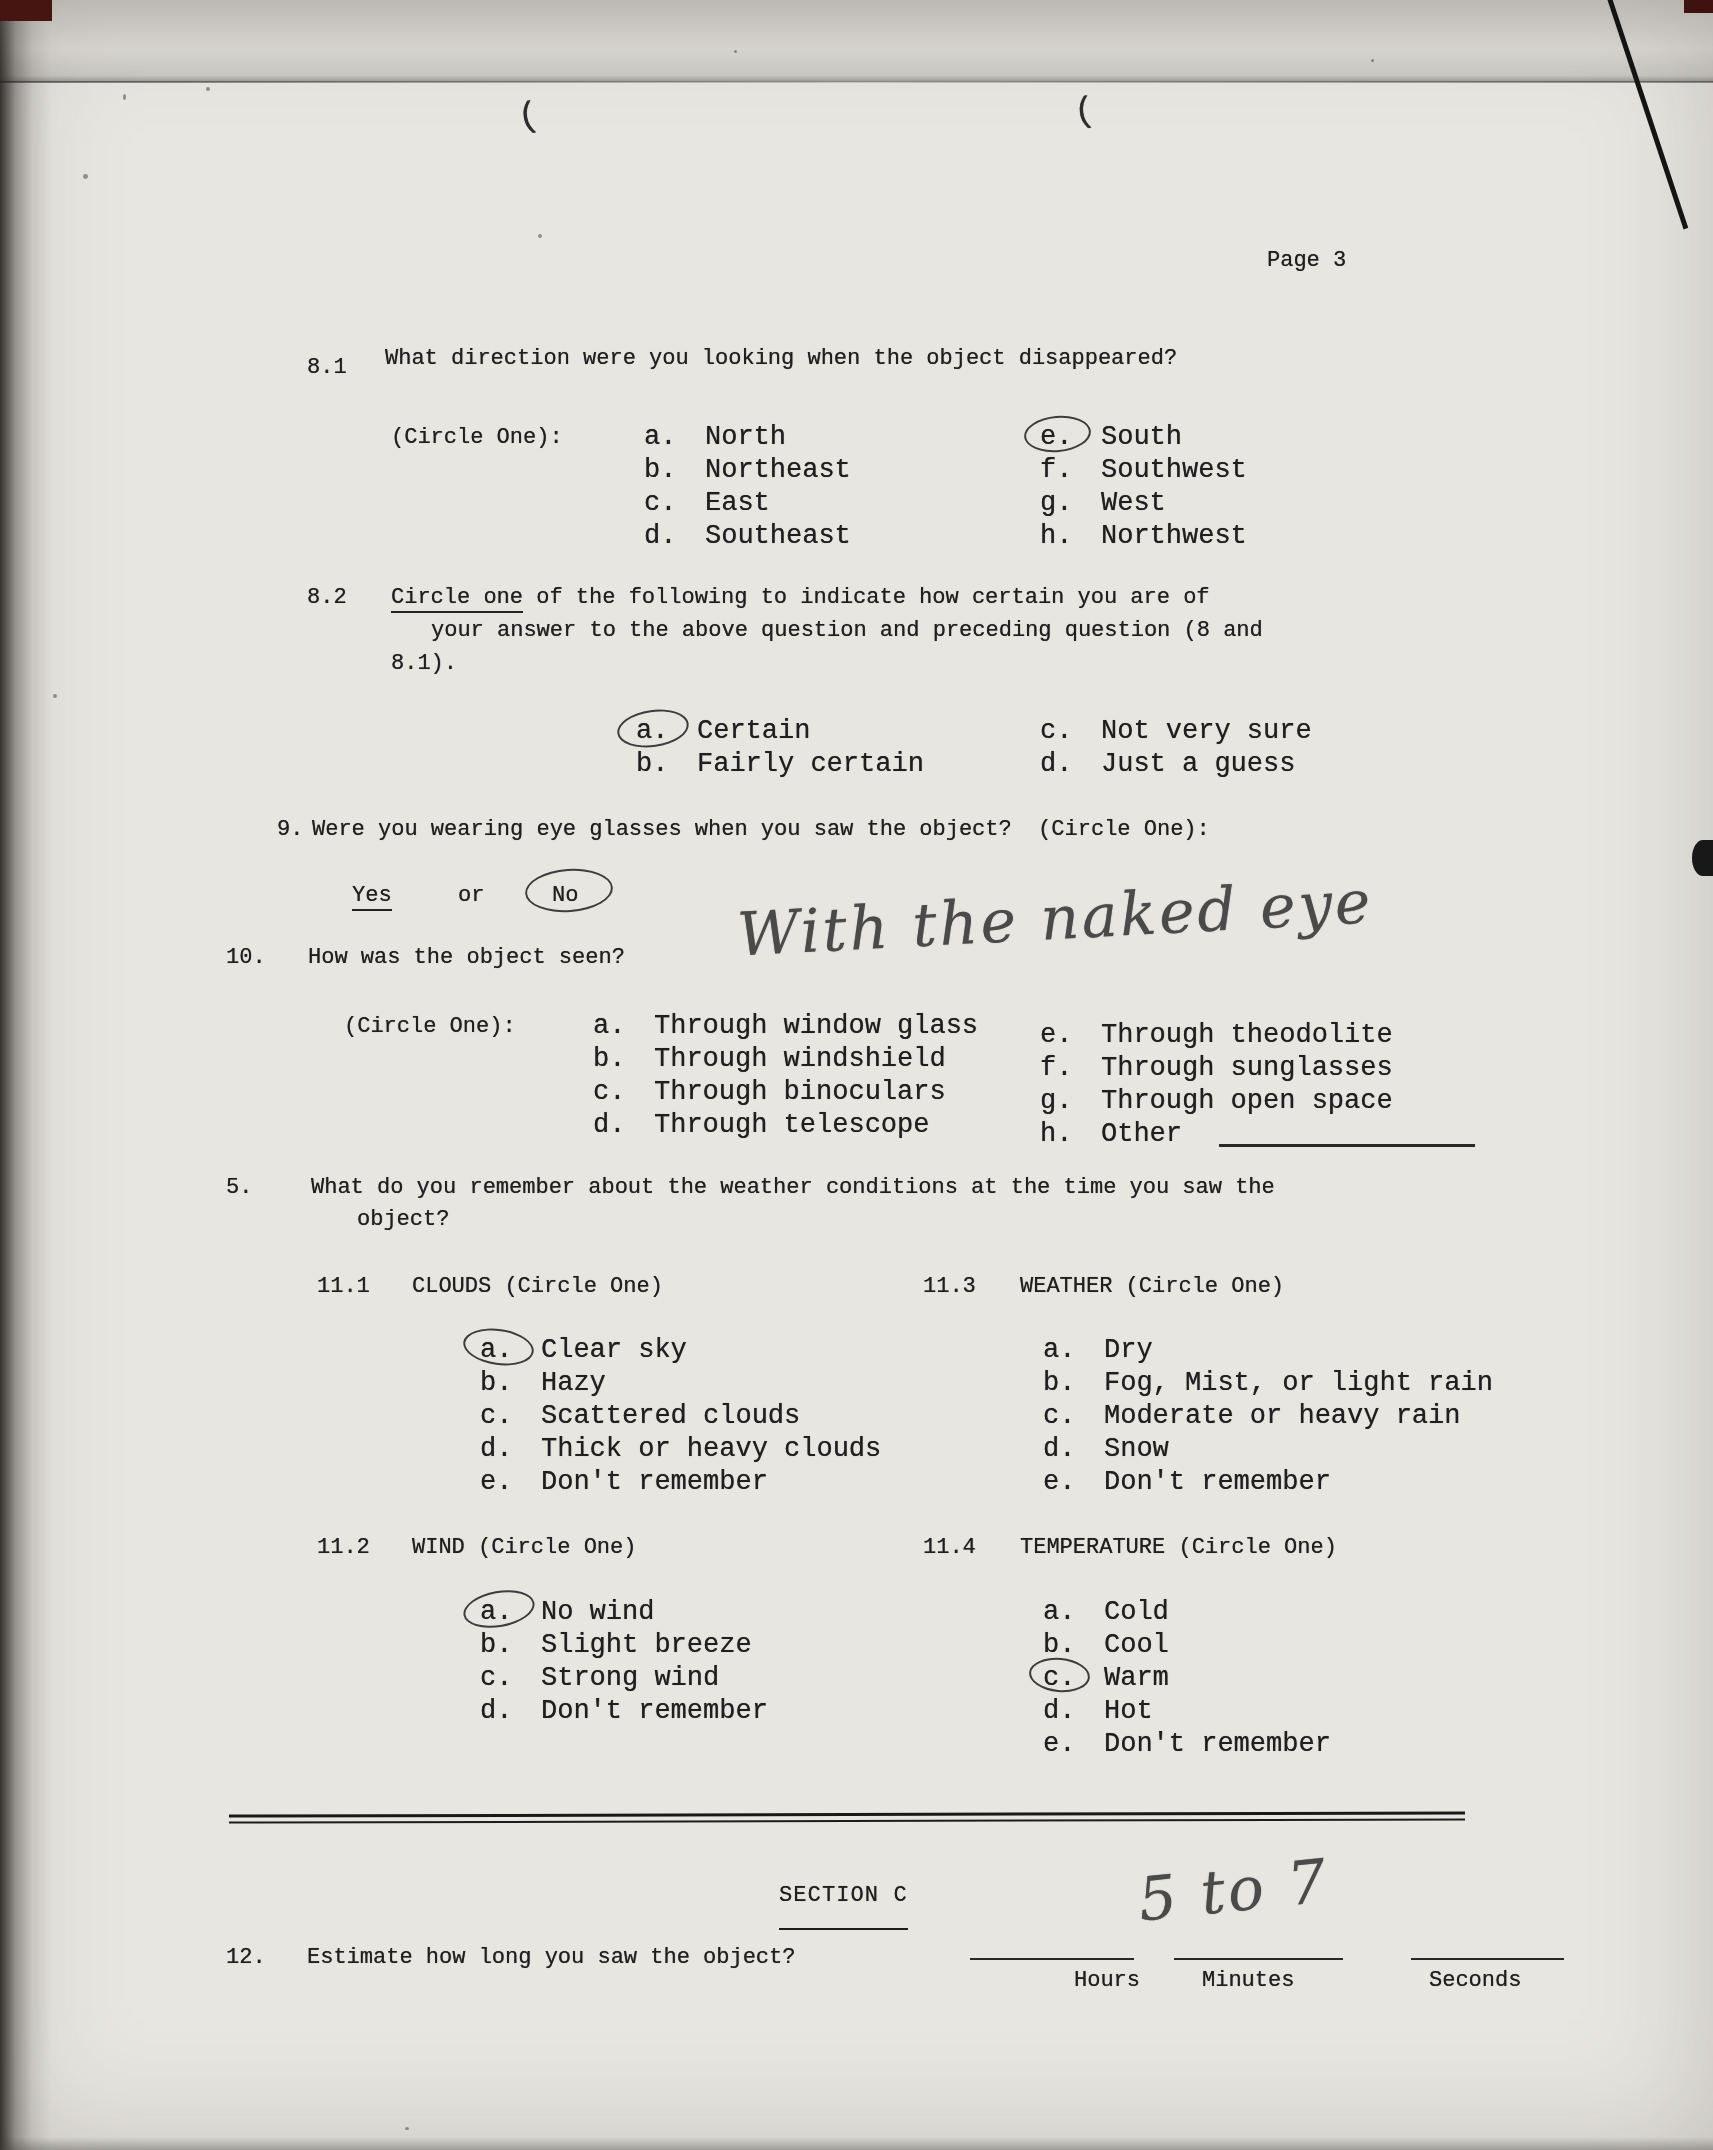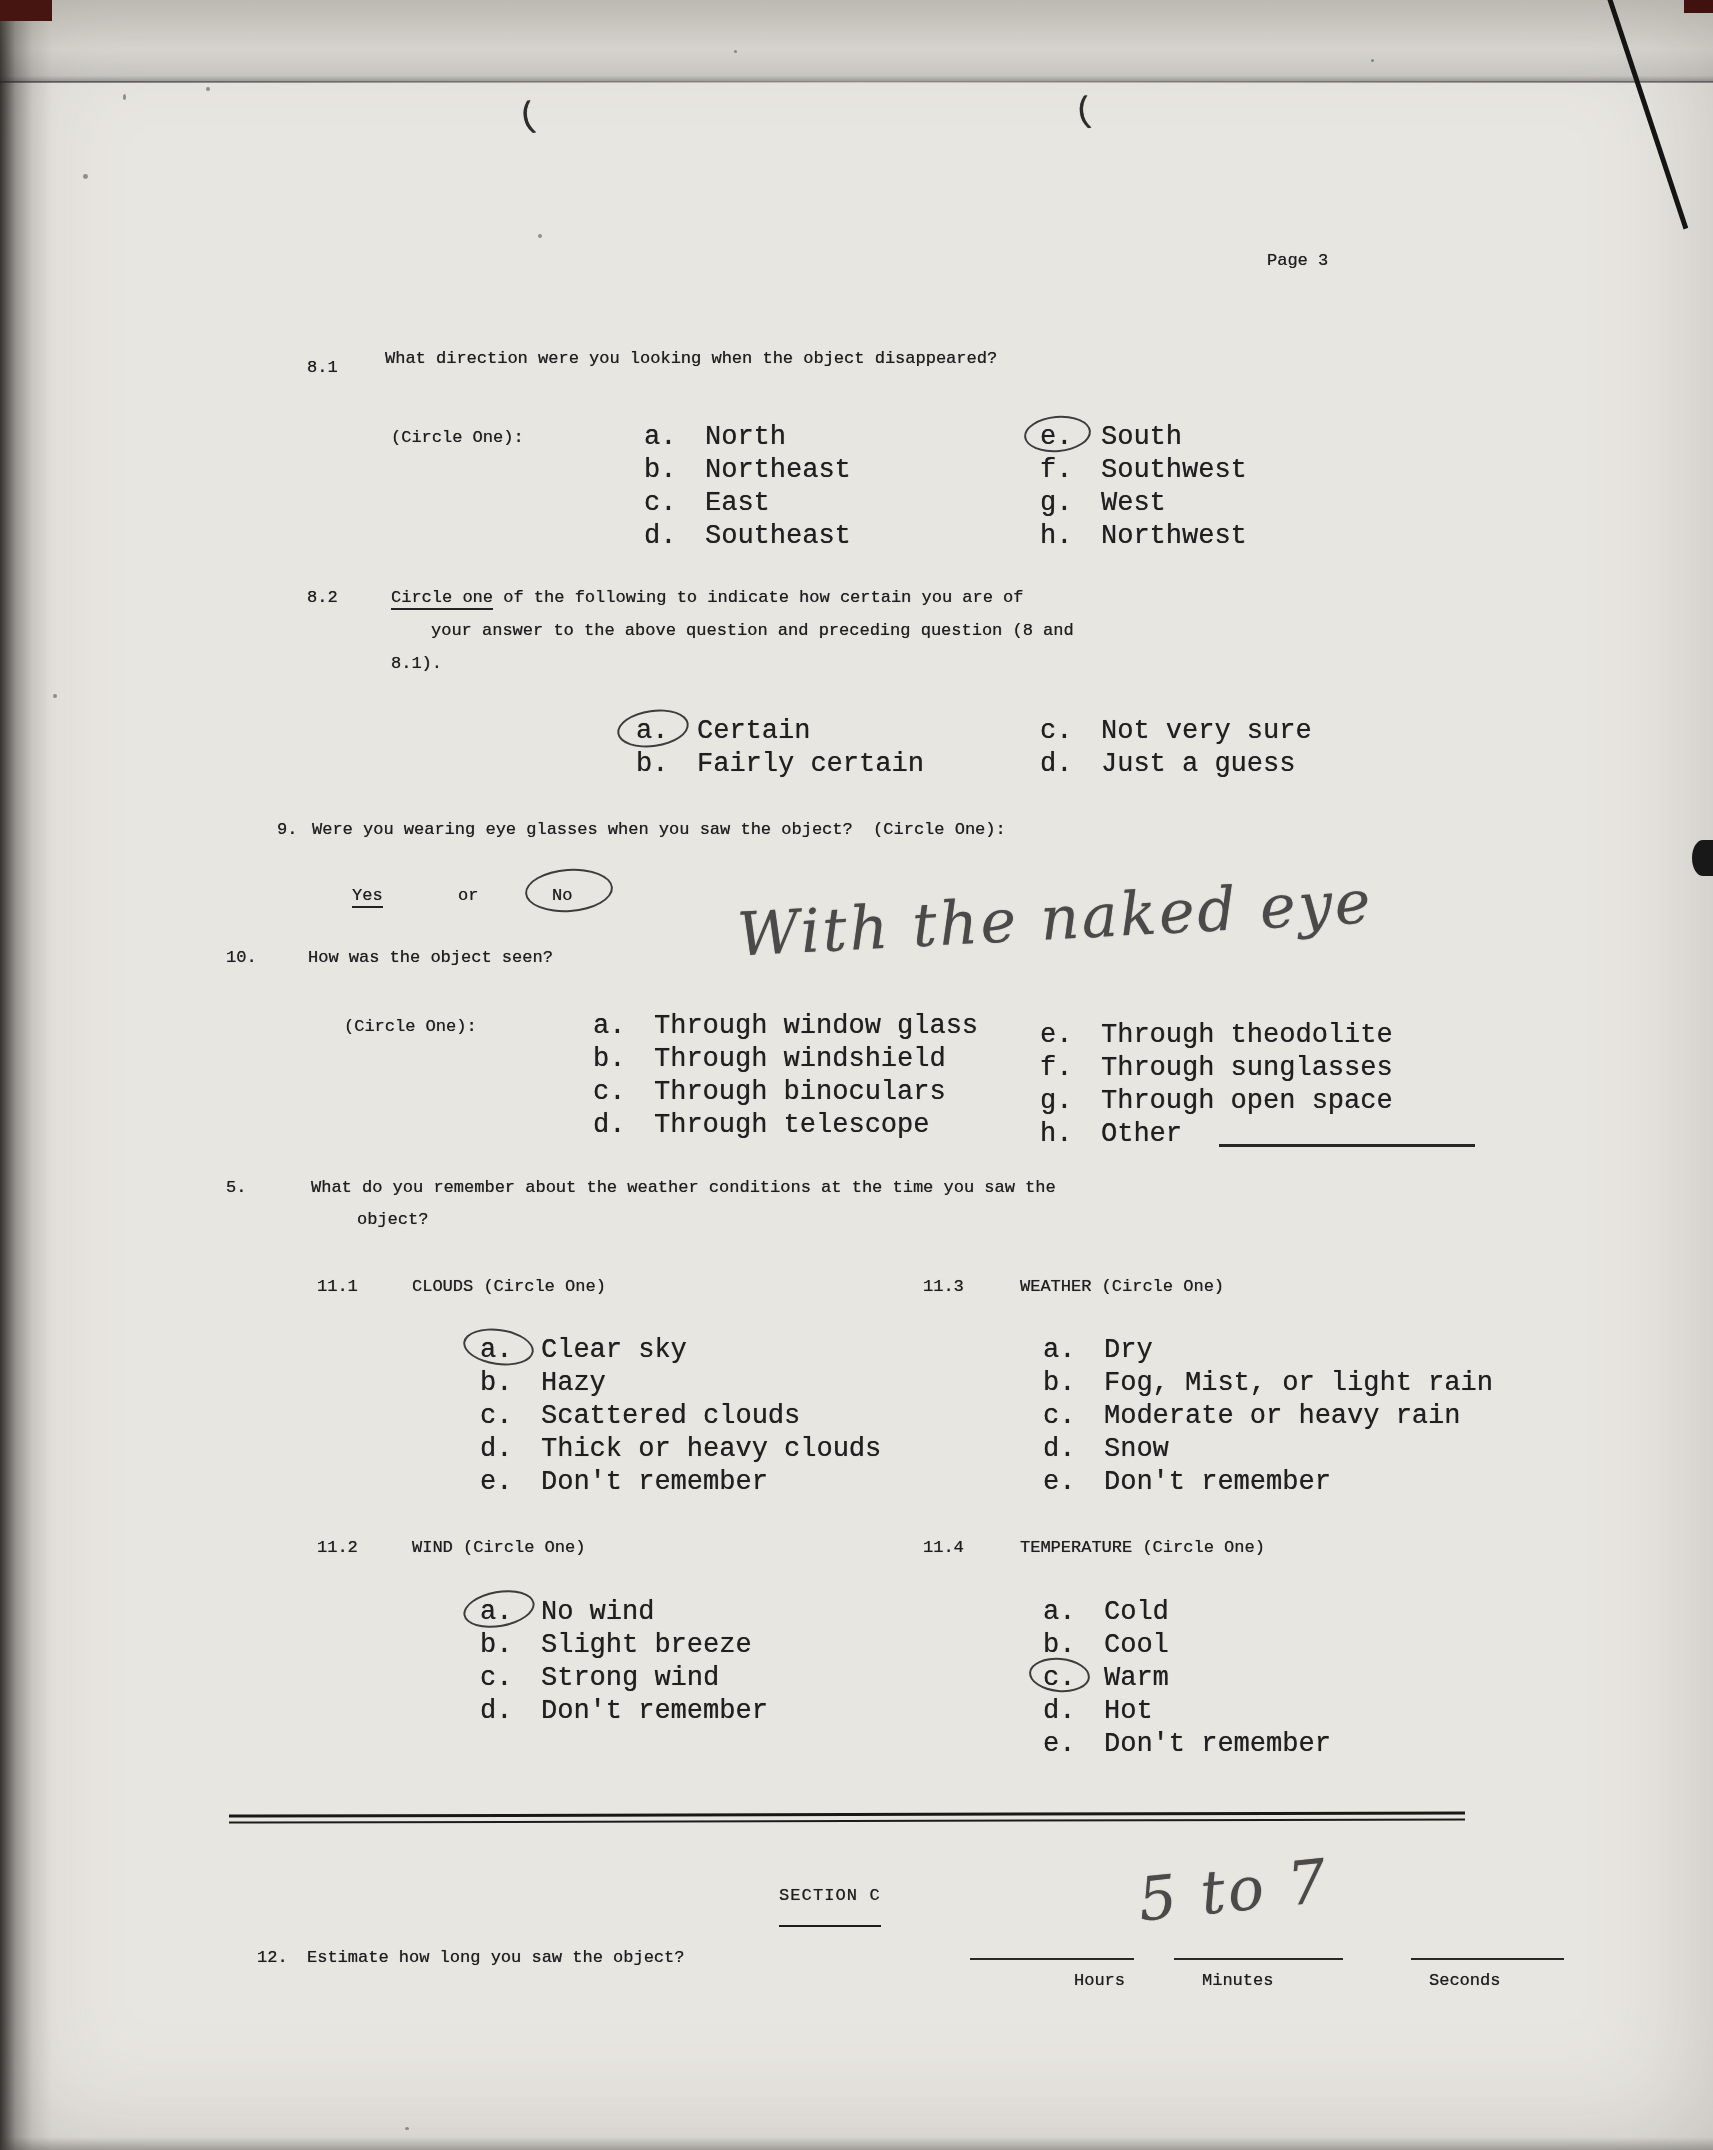--- a/index.html
+++ b/index.html
@@ -35,21 +35,21 @@
   .scan-fold-line {
     left:0; top:81px; width:100%; height:2.2px;
     background:linear-gradient(90deg, rgba(35,35,35,0.55), rgba(35,35,35,0.15) 50%, rgba(35,35,35,0.45));
   }
   .corner-mark { position:absolute; }
   .tl-mark { left:0; top:0; width:52px; height:21px; background:#461512; }
   .tr-mark { left:1684px; top:0; width:29.5px; height:13px; background:#3f1210; }
   .right-blob { left:1692px; top:840px; width:22px; height:36px; background:#181818; border-radius:50% 0 0 50%; }
   .speck { position:absolute; background:rgba(40,40,40,0.45); border-radius:50%; }
 
-  .line { position:absolute; font-size:17px; line-height:33px; white-space:pre; }
+  .line { position:absolute; font-size:22px; line-height:33px; white-space:pre; }
   .col  { position:absolute; font-size:27px; line-height:33px; }
   .row  { position:relative; height:33px; white-space:pre; }
   .row .letter { display:inline-block; min-width:61px; }
 
   .ul { border-bottom:2.2px solid #232323; padding-bottom:1.1px; }
   .heading-ul { border-bottom:2.2px solid #1d1d1d; padding-bottom:20px; letter-spacing:1.1px; }
 
   .circle-mark {
     position:absolute;
     border:2.7px solid rgba(38,38,38,0.88);
@@ -208,21 +208,21 @@
     <div class="row"><span class="letter">b.</span><span>Cool</span></div>
     <div class="row"><span class="circle-mark" style="left:-14px; top:-3.8px; width:61px; height:34px; transform:rotate(5deg);"></span><span class="letter">c.</span><span>Warm</span></div>
     <div class="row"><span class="letter">d.</span><span>Hot</span></div>
     <div class="row"><span class="letter">e.</span><span>Don't remember</span></div>
   </div>
 
   <div class="divider"></div>
 
   <div class="line" style="left:779px; top:1879px;"><span class="heading-ul">SECTION C</span></div>
 
-  <div class="line" style="left:226px; top:1941px;margin-left:31px;">12.</div>
+  <div class="line" style="left:226px; top:1941px;">12.</div>
   <div class="line" style="left:307px; top:1941px;">Estimate how long you saw the object?</div>
   <div class="handwriting" style="left:1138px; top:1860px; font-size:60px; line-height:60px; transform:rotate(-6deg);">5 to 7</div>
 
   <div class="blank-line" style="left:970px; top:1958px; width:164px;"></div>
   <div class="blank-line" style="left:1174px; top:1958px; width:169px;"></div>
   <div class="blank-line" style="left:1411px; top:1958px; width:153px;"></div>
   <div class="line" style="left:1038px; top:1964px;margin-left:36px;">Hours</div>
   <div class="line" style="left:1202px; top:1964px;">Minutes</div>
   <div class="line" style="left:1429px; top:1964px;">Seconds</div>
 

